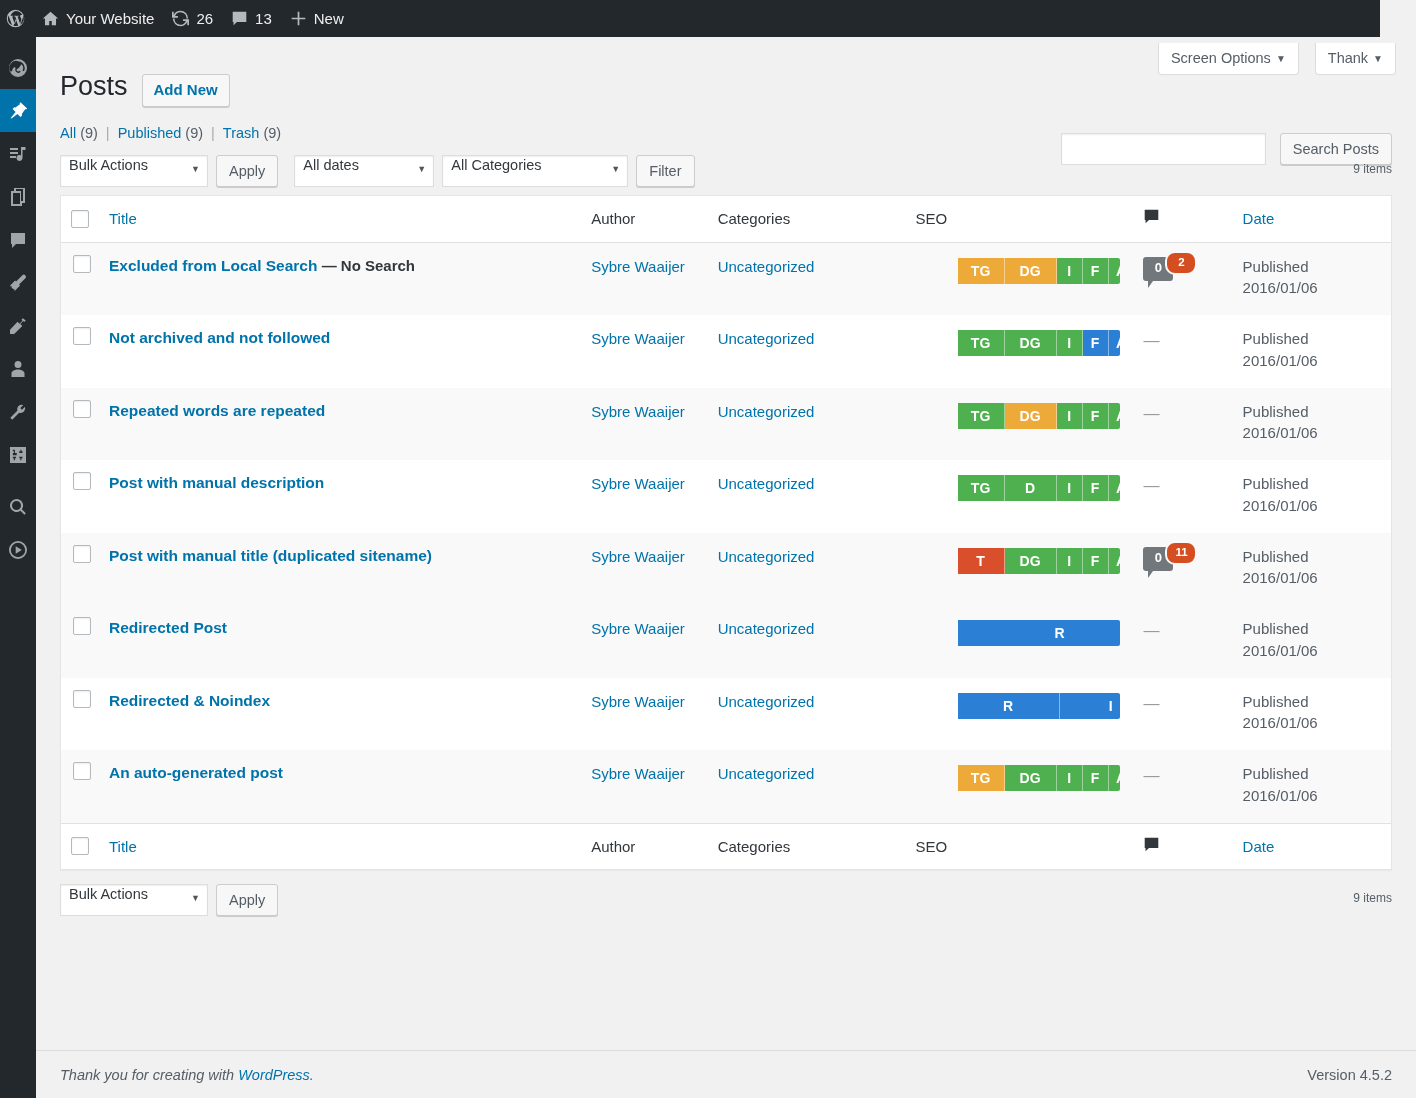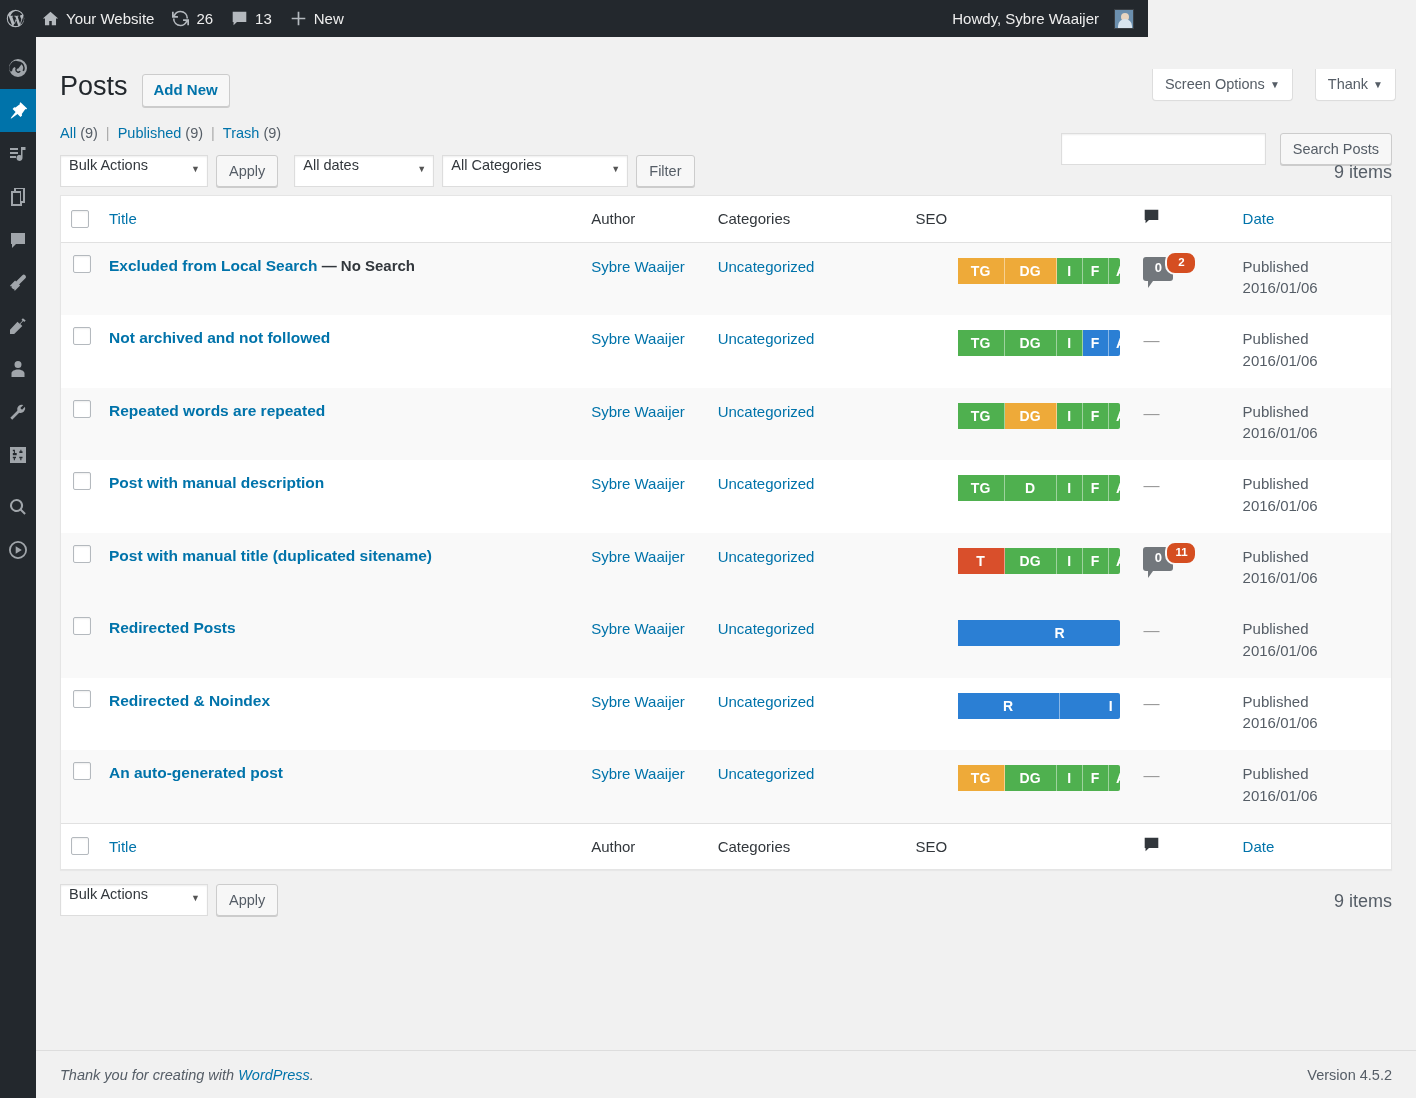--- a/index.html
+++ b/index.html
@@ -8,21 +8,21 @@
     width: 1416px; height: 1098px;
     overflow: hidden;
     background: #f1f1f1;
     font-family: "Liberation Sans", sans-serif;
     -webkit-font-smoothing: antialiased;
   }
 
   
   #adminbar {
     position: absolute; top: 0; left: 0;
-    width: 1148px; height: 37px;
+    width: 1380px; height: 37px;
     background: #23282d;
     color: #eee;
     font-size: 15px;
     display: flex; align-items: center;
     z-index: 50;
   }
   .ab-item {
     display: flex; align-items: center; gap: 7px;
     height: 37px; padding: 0 9px;
     color: #eee; cursor: pointer; white-space: nowrap;
@@ -72,23 +72,22 @@
   #wpbody {
     position: absolute; top: 37px; left: 36px;
     width: 1380px; height: 1061px;
     background: #f1f1f1;
   }
   #wpcontent { padding: 0 24px 0 24px; position: relative; }
 
   
   #screen-meta-links {
     position: absolute; top: 6px; right: 20px;
-    display: flex; gap: 22px;
+    display: flex; gap: 16px;
     z-index: 20;
-    margin-top: 26px;
   }
   .screen-meta-toggle {
     background: #fff;
     border: 1px solid #ddd;
     border-top: none;
     border-radius: 0 0 4px 4px;
     padding: 7px 12px 8px;
     font-size: 14.5px;
     color: #555d66;
     cursor: pointer;
@@ -165,21 +164,21 @@
   }
   .button-secondary {
     height: 32px; padding: 0 12px;
     background: #f7f7f7; border: 1px solid #ccc; border-radius: 3px;
     box-shadow: 0 1px 0 #ccc; color: #555d66;
     font-size: 14.5px; cursor: pointer;
     font-family: "Liberation Sans", sans-serif;
   }
   .displaying-num {
     position: absolute; right: 0; top: 9px;
-    font-size: 18px; color: #555d66;
+    font-size: 12px; color: #555d66;
   }
 
   
   table.wp-list-table {
     width: 100%; border-collapse: separate; border-spacing: 0;
     background: #fff;
     border: 1px solid #e5e5e5;
     box-shadow: 0 1px 1px rgba(0,0,0,.04);
     font-size: 15px;
   }
@@ -326,24 +325,20 @@
   </div>
   <div class="ab-item">
     <span class="ab-icon">
       <svg width="17" height="17" viewBox="0 0 20 20" fill="#b4b9be">
           <path d="M9 2h2v7h7v2h-7v7H9v-7H2V9h7V2z"></path>
         </svg>
     </span>
     <span>New</span>
   </div>
   <div class="ab-spacer"></div>
-  <div class="ab-item" style="padding-right:14px;">
-    <span>Howdy, Sybre Waaijer</span>
-    <span id="ab-avatar"></span>
-  </div>
 </div>
 
 <div id="adminmenu">
   <div class="menu-sep"></div>
 
   <div class="menu-item">
     <svg class="mi-svg" viewBox="0 0 20 20">
         <path d="M10 1a9 9 0 1 0 0 18 9 9 0 0 0 0-18zm0 2.2a6.8 6.8 0 0 1 6.8 6.8c0 1.2-.3 2.3-.9 3.3l-1.4-.8a5.2 5.2 0 0 0-1-6.3l-3.2 4.3a1.5 1.5 0 1 0 1.1 2.3l1.4.8a3.1 3.1 0 0 1-5.6-1.8c0-.6.2-1.2.5-1.7L6.3 8.9A5.2 5.2 0 0 0 4.1 13l-1.4.8A6.8 6.8 0 0 1 10 3.2z"></path>
       </svg>
   </div>
@@ -625,21 +620,21 @@
             <td class="comment-cell"><span class="comment-bubble-wrap"><span class="comment-bubble">0</span><span class="comment-badge" style="border-color: rgb(249, 249, 249);">11</span></span></td>
             <td class="date-col">
               <div>Published</div>
               <div>2016/01/06</div>
             </td>
           </tr>
           <tr class="alt">
             <td class="check-column">
               <input class="wpcb" type="checkbox" style="">
             </td>
-            <td class="title-col"><a class="row-title">Redirected Posts</a></td>
+            <td class="title-col"><a class="row-title">Redirected Post</a></td>
             <td class="author-col"><a>Sybre Waaijer</a></td>
             <td class="cat-col"><a>Uncategorized</a></td>
             <td>
               <div class="seo-bar">
                 <span class="seo-seg" style="background: rgb(43, 127, 212); width: 204px; flex: 0 0 204px;">R</span>
               </div>
             </td>
             <td class="comment-cell"><span class="comment-dash">—</span></td>
             <td class="date-col">
               <div>Published</div>

